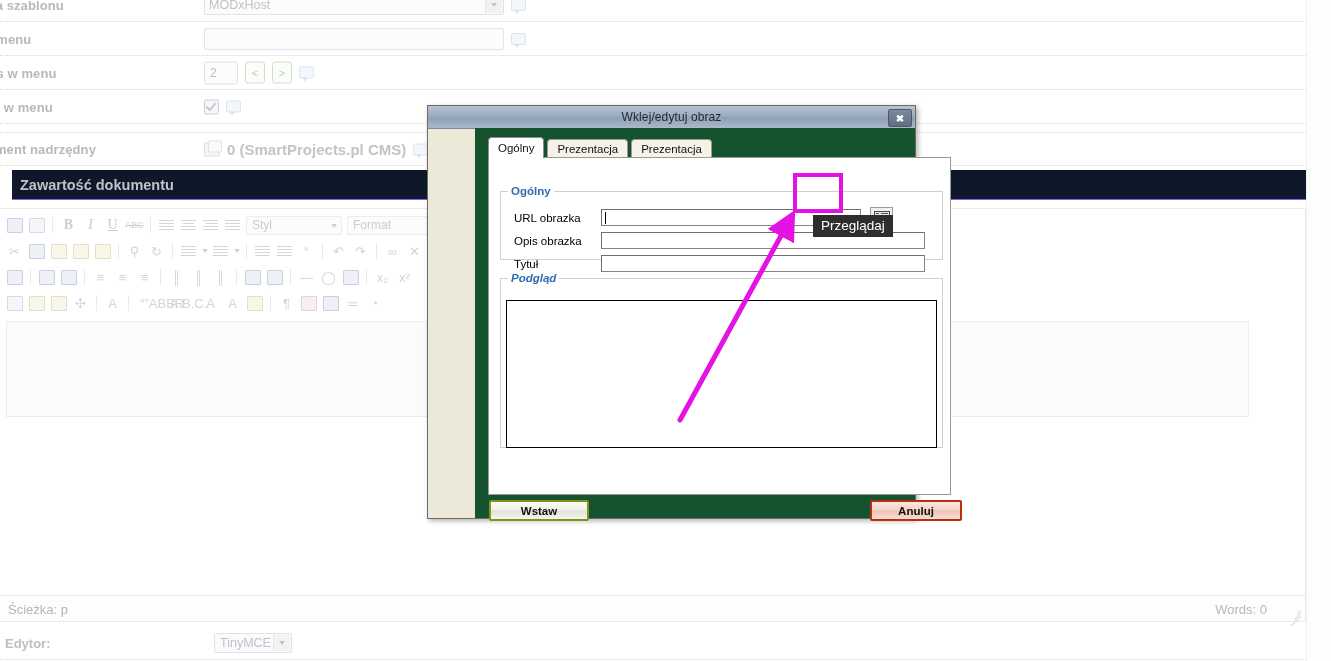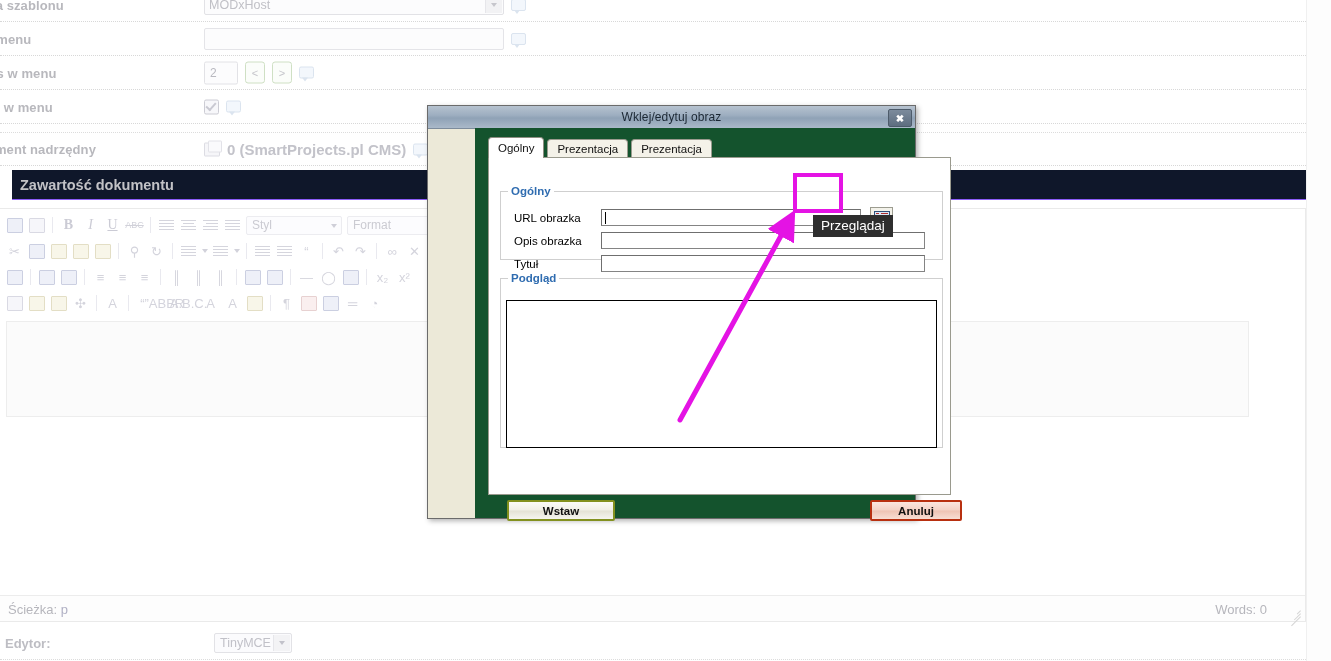--- a/index.html
+++ b/index.html
@@ -473,21 +473,21 @@
   }
   fieldset.gb > legend {
     font-size: 11.5px;
     font-weight: bold;
     color: #2f6cb0;
     padding: 0 3px;
     margin-left: 7px;
   }
 
   .gb-general { left: 11px; top: 27px; width: 441px; height: 73px; }
-  .gb-preview { left: 11px; top: 114px; width: 441px; height: 174px; }
+  .gb-preview { left: 11px; top: 114px; width: 441px; height: 174px; font-style: italic; }
 
   .frow {
     position: absolute;
     left: 0;
     height: 21px;
     width: 100%;
     display: flex;
     align-items: center;
   }
   .frow .flabel {
@@ -588,22 +588,22 @@
     top: 0;
     height: 21px;
     font-size: 11.5px;
     font-weight: bold;
     color: #111111;
     display: flex; align-items: center; justify-content: center;
     box-sizing: border-box;
     border-radius: 2px;
   }
   .btn-insert {
-    left: 19px;
-    width: 108px;
+    left: 1px;
+    width: 100px;
     background: linear-gradient(to bottom, #fbfbf7 0%, #f0efe6 48%, #e4e2d4 52%, #f6f5ef 100%);
     border: 2px solid #83911f;
   }
   .btn-cancel {
     left: 382px;
     width: 92px;
     background: linear-gradient(to bottom, #fbe6df 0%, #f3d2c6 48%, #eec3b3 52%, #f8ded4 100%);
     border: 2px solid #b83010;
   }
 

